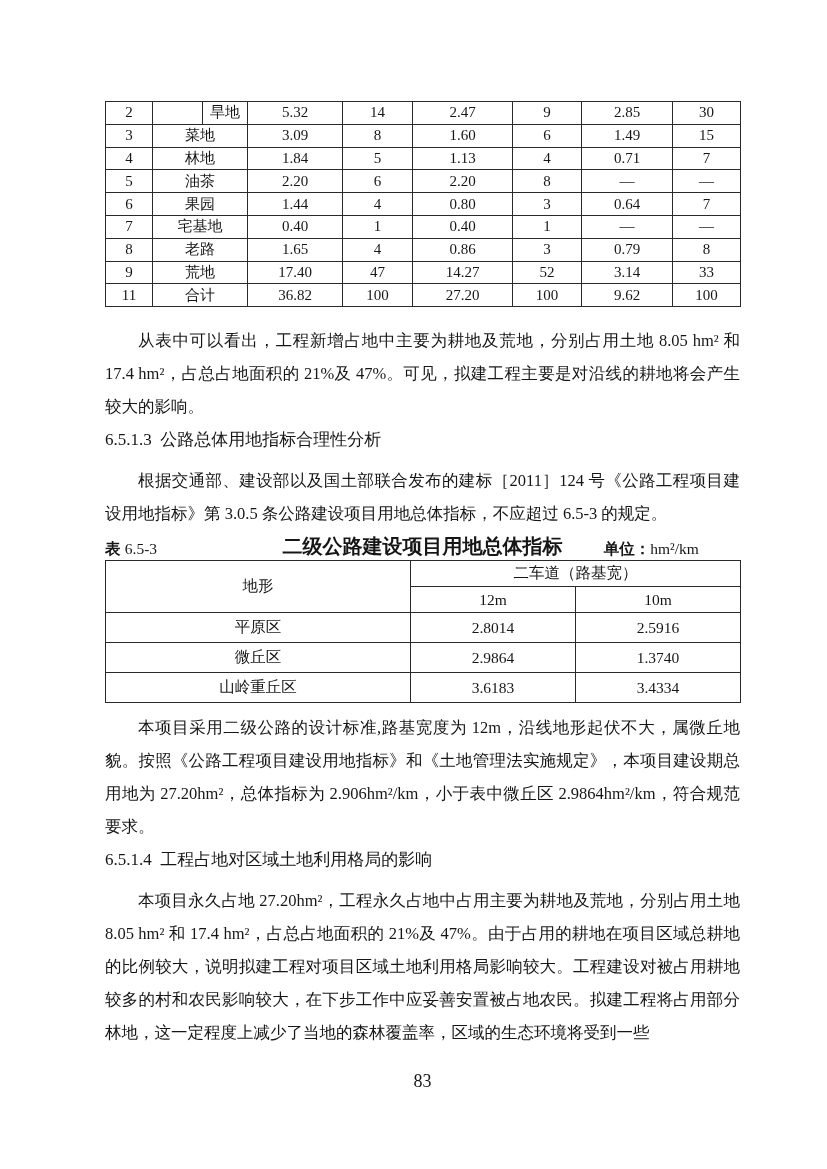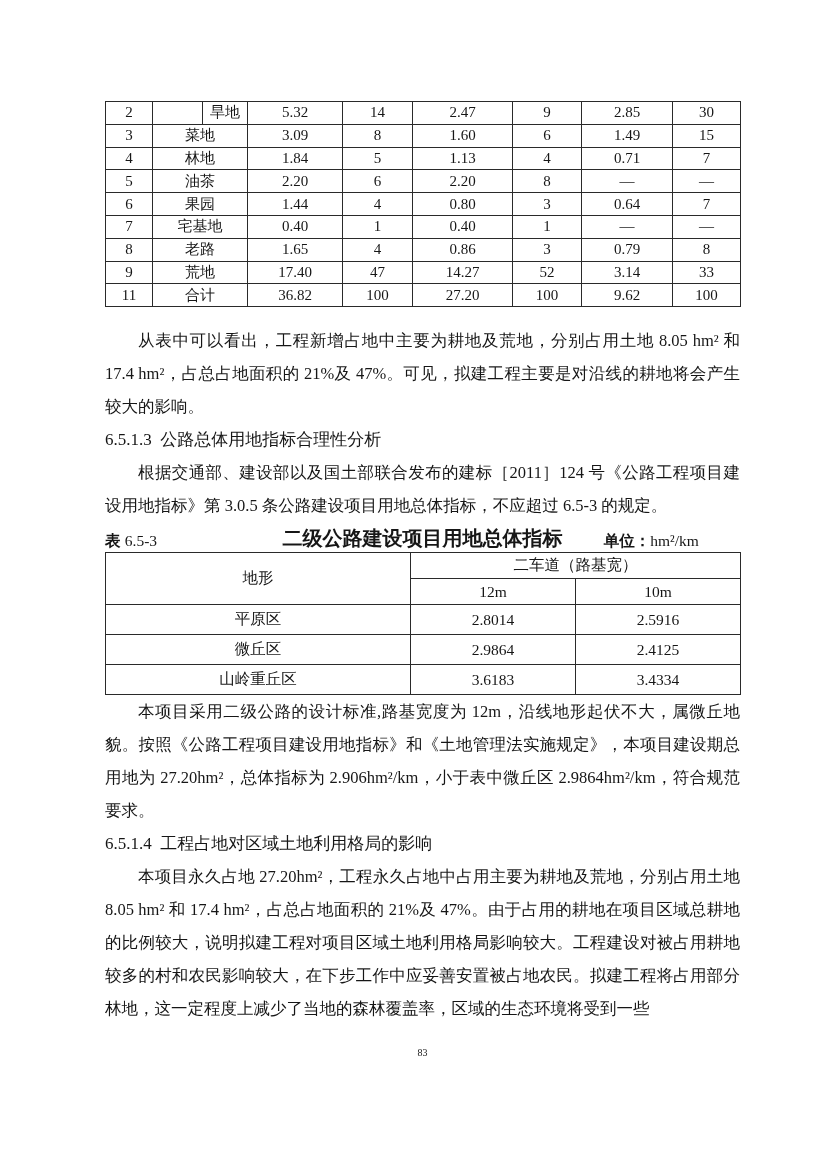--- a/index.html
+++ b/index.html
@@ -8,33 +8,33 @@
   .page {
     width:827px; height:1169px; background:#ffffff; color:#161616;
     margin:0 auto; padding:101px 87px 0 105px; position:relative; overflow:hidden;
   }
   table.t { border-collapse:collapse; width:635px; table-layout:fixed; }
   table.t td, table.t th {
     border:1.5px solid #2a2a2a; text-align:center; vertical-align:middle;
     font-weight:normal; overflow:hidden;
   }
   .t1 td { height:22.8px; font-size:15px; line-height:1; }
-  .para { font-size:16.5px; line-height:33px; text-align:justify; text-indent:33px; }
+  .para { font-size:16.5px; line-height:33px; text-align:justify; text-indent:33px;margin-top:8px; }
   .p1 { margin-top:17px; }
   .heading { font-size:17px; line-height:33px; white-space:pre-wrap; }
   .caption { display:flex; align-items:flex-end; margin-top:6px; height:24px; font-size:15.5px; }
   .cap-side { flex:1 1 0; white-space:pre;margin-top:32px; }
   .cap-right { text-align:center; }
   .cap-bold { font-family:"Liberation Sans",sans-serif; font-weight:bold; }
   .cap-title { flex:0 0 auto; font-family:"Liberation Sans",sans-serif; font-weight:bold; font-size:20px; }
   .t2 td { font-size:15.5px; }
   .t2 .hrow td { height:26px; }
   .t2 .drow td { height:30px; }
   .p3 { }
-  .pageno { text-align:center; font-size:10px; margin-top:22px; }
+  .pageno { text-align:center; font-size:18px; margin-top:22px; }
 </style>
 </head>
 <body>
 
 <div class="page">
 
   <table class="t t1">
     <colgroup>
       <col style="width:47px">
         <col style="width:50px">
@@ -169,21 +169,21 @@
         <td>10m</td>
       </tr>
       <tr class="drow">
         <td>平原区</td>
         <td>2.8014</td>
         <td>2.5916</td>
       </tr>
       <tr class="drow">
         <td>微丘区</td>
         <td>2.9864</td>
-        <td>2.4125</td>
+        <td>1.3740</td>
       </tr>
       <tr class="drow">
         <td>山岭重丘区</td>
         <td>3.6183</td>
         <td>3.4334</td>
       </tr>
     </tbody>
   </table>
 
   <p class="para p3">本项目采用二级公路的设计标准,路基宽度为 12m，沿线地形起伏不大，属微丘地貌。按照《公路工程项目建设用地指标》和《土地管理法实施规定》，本项目建设期总用地为 27.20hm²，总体指标为 2.906hm²/km，小于表中微丘区 2.9864hm²/km，符合规范要求。</p>

